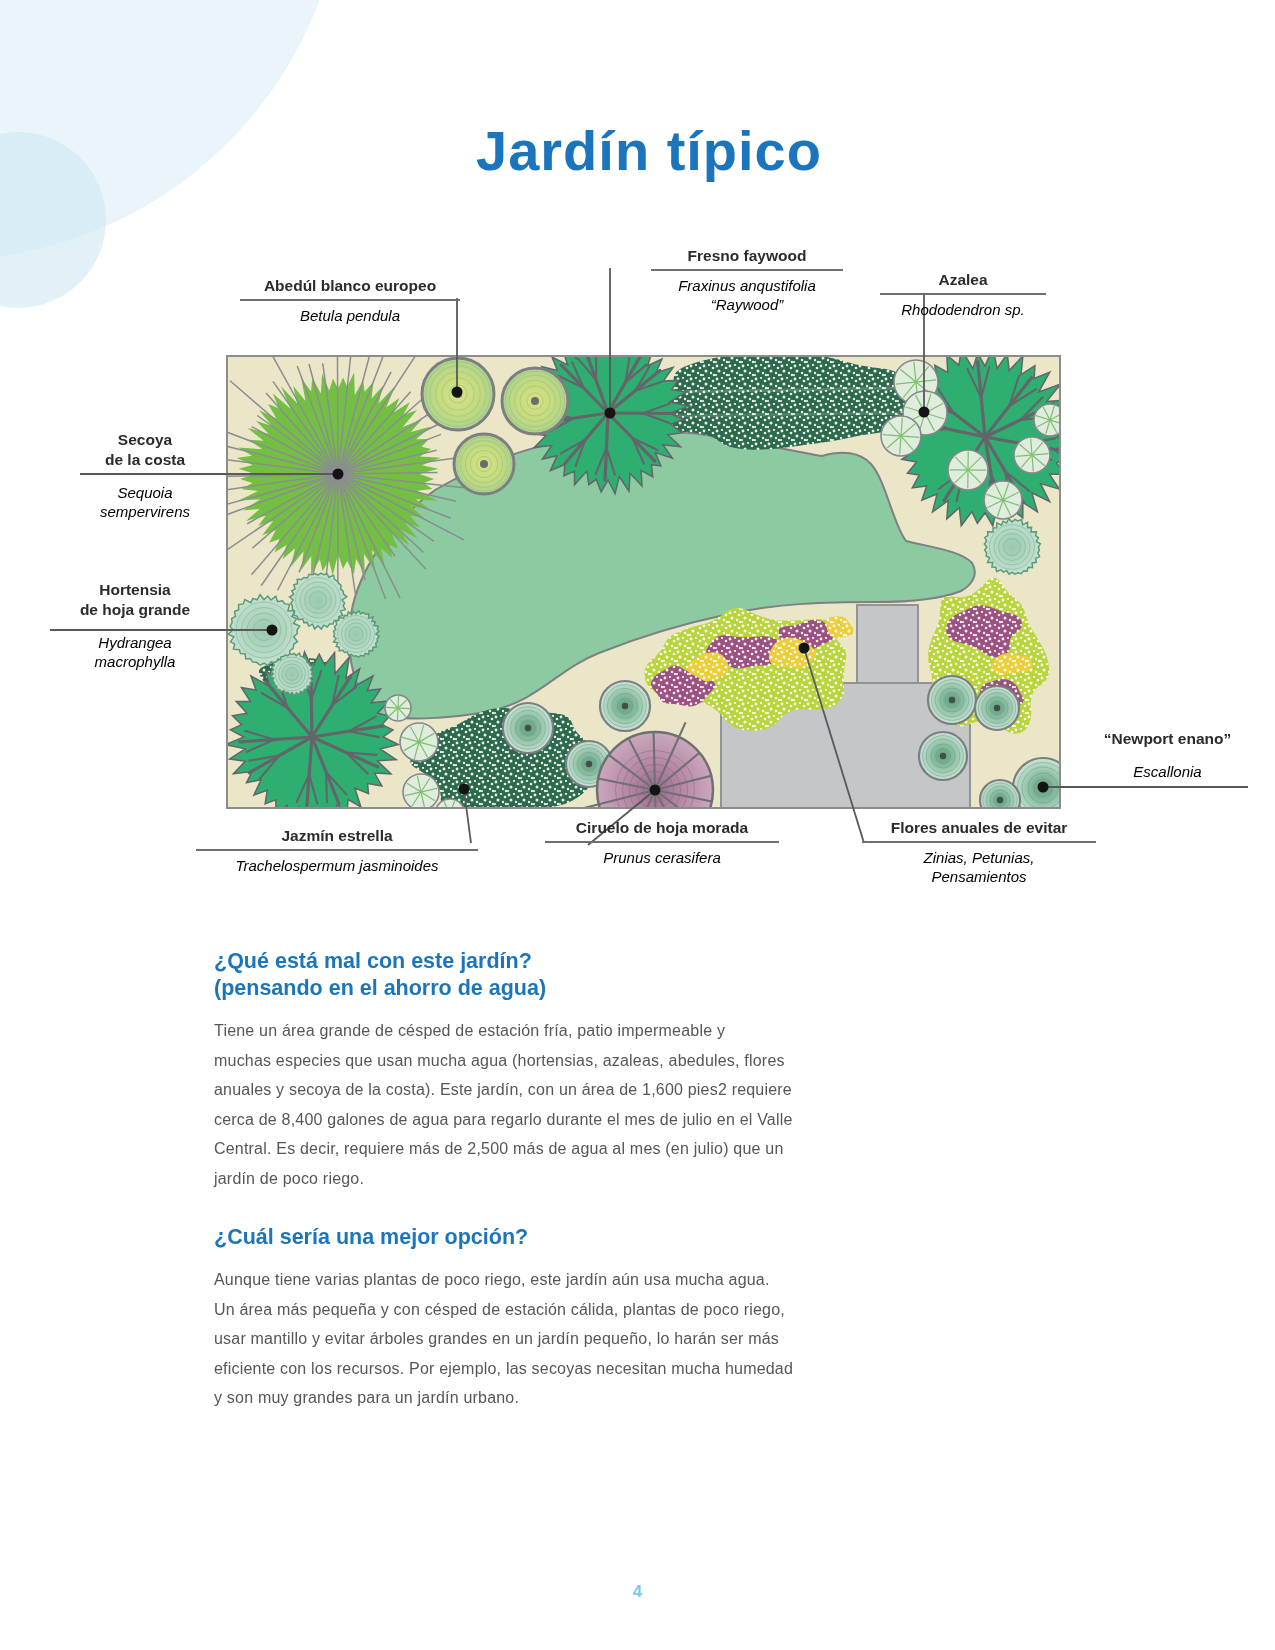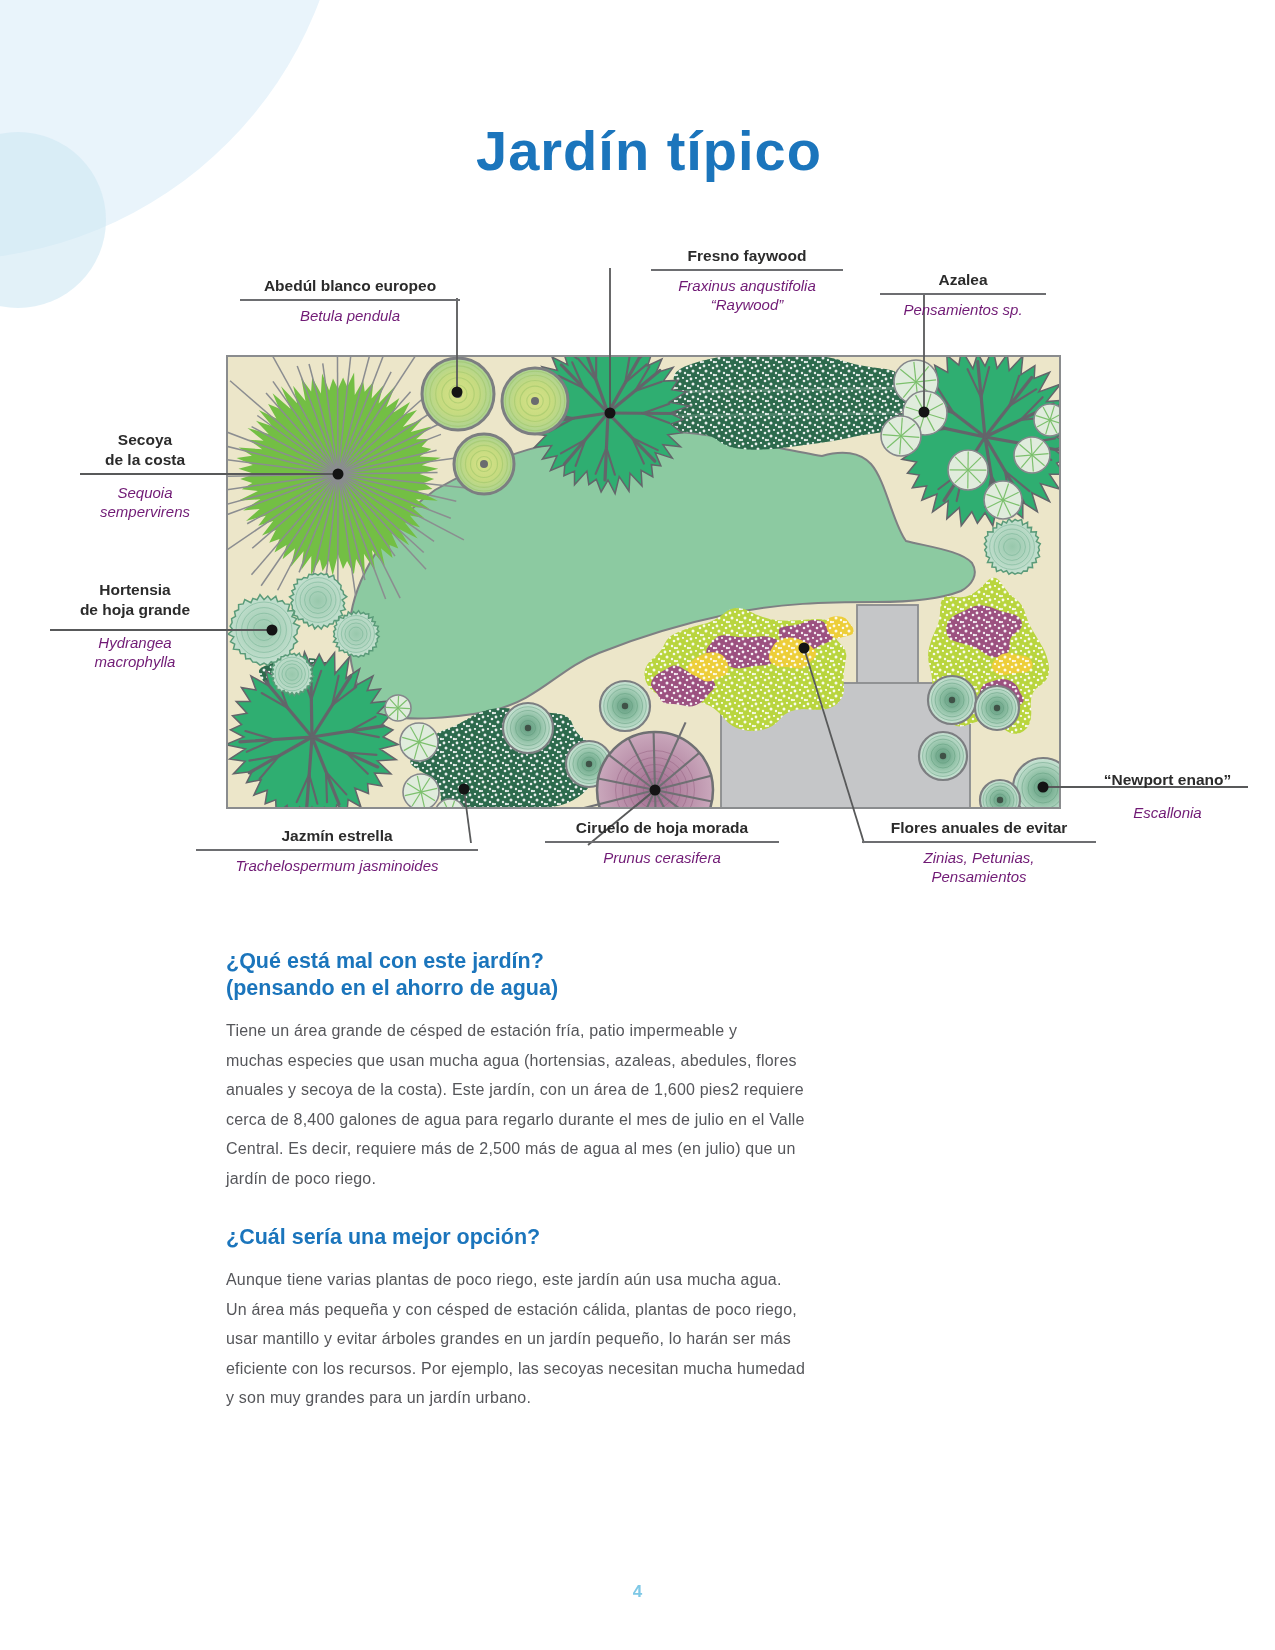--- a/index.html
+++ b/index.html
@@ -7,24 +7,24 @@
   .page { position:relative; width:1275px; height:1650px; background:#ffffff; overflow:hidden;
           font-family:"Liberation Sans", sans-serif; }
   .deco-circle { position:absolute; border-radius:50%; }
   #deco-big   { width:800px; height:800px; left:-455px; top:-540px; background:#e9f4fb; }
   #deco-small { width:176px; height:176px; left:-70px; top:132px; background:#cfe7f4; opacity:.6; }
   h1.title { position:absolute; top:118px; left:0; width:100%; text-align:center;
              font-size:56px; font-weight:bold; letter-spacing:1px; color:#1b75bc;padding-left:23px; }
   #garden { position:absolute; left:0; top:0; width:1275px; height:900px; }
   .plabel { position:absolute; text-align:center; color:#2b2b2b; font-size:15.5px; line-height:1.28; }
   .plabel .nm { font-weight:bold; white-space:pre-line; }
-  .plabel .sp { font-style:italic; font-size:15px; white-space:pre-line; color:#701a75; }
+  .plabel .sp { font-style:italic; font-size:15px; white-space:pre-line; color:#000000; }
   .plabel .rule { border-bottom:2px solid #6d6e71; margin:3px 0 5px 0; height:0; }
   .plabel .gap { height:13px; }
-  .section { position:absolute; left:226px; width:830px; }
+  .section { position:absolute; left:214px; width:830px; }
   .section h2 { color:#1b75bc; font-size:21.5px; font-weight:bold; line-height:27px; white-space:pre-line; }
   .section p  { margin-top:14px; color:#55565a; font-size:16px; line-height:29.5px;
                 letter-spacing:.2px; white-space:pre-line; }
   .page-num { position:absolute; top:1582px; left:0; width:100%; text-align:center;
               color:#7ec8e6; font-size:17px; font-weight:bold; }
 </style>
 </head>
 <body>
 
 <div class="page">
@@ -527,40 +527,40 @@
   <div class="plabel" style="left:651px; top:246px; width:192px;">
     <div class="nm">Fresno faywood</div>
     <div class="rule"></div>
     <div class="sp">Fraxinus anqustifolia
 “Raywood”</div>
   </div>
 
   <div class="plabel" style="left:880px; top:270px; width:166px;">
     <div class="nm">Azalea</div>
     <div class="rule"></div>
-    <div class="sp">Pensamientos sp.</div>
+    <div class="sp">Rhododendron sp.</div>
   </div>
 
   <div class="plabel" style="left:72px; top:430px; width:146px;">
     <div class="nm">Secoya
 de la costa</div>
     <div class="gap"></div>
     <div class="sp">Sequoia
 sempervirens</div>
   </div>
 
   <div class="plabel" style="left:52px; top:580px; width:166px;">
     <div class="nm">Hortensia
 de hoja grande</div>
     <div class="gap"></div>
     <div class="sp">Hydrangea
 macrophylla</div>
   </div>
 
-  <div class="plabel" style="left:1085px; top:770px; width:165px;">
+  <div class="plabel" style="left:1085px; top:729px; width:165px;">
     <div class="nm">“Newport enano”</div>
     <div class="gap"></div>
     <div class="sp">Escallonia</div>
   </div>
 
   <div class="plabel" style="left:196px; top:826px; width:282px;">
     <div class="nm">Jazmín estrella</div>
     <div class="rule"></div>
     <div class="sp">Trachelospermum jasminoides</div>
   </div>

